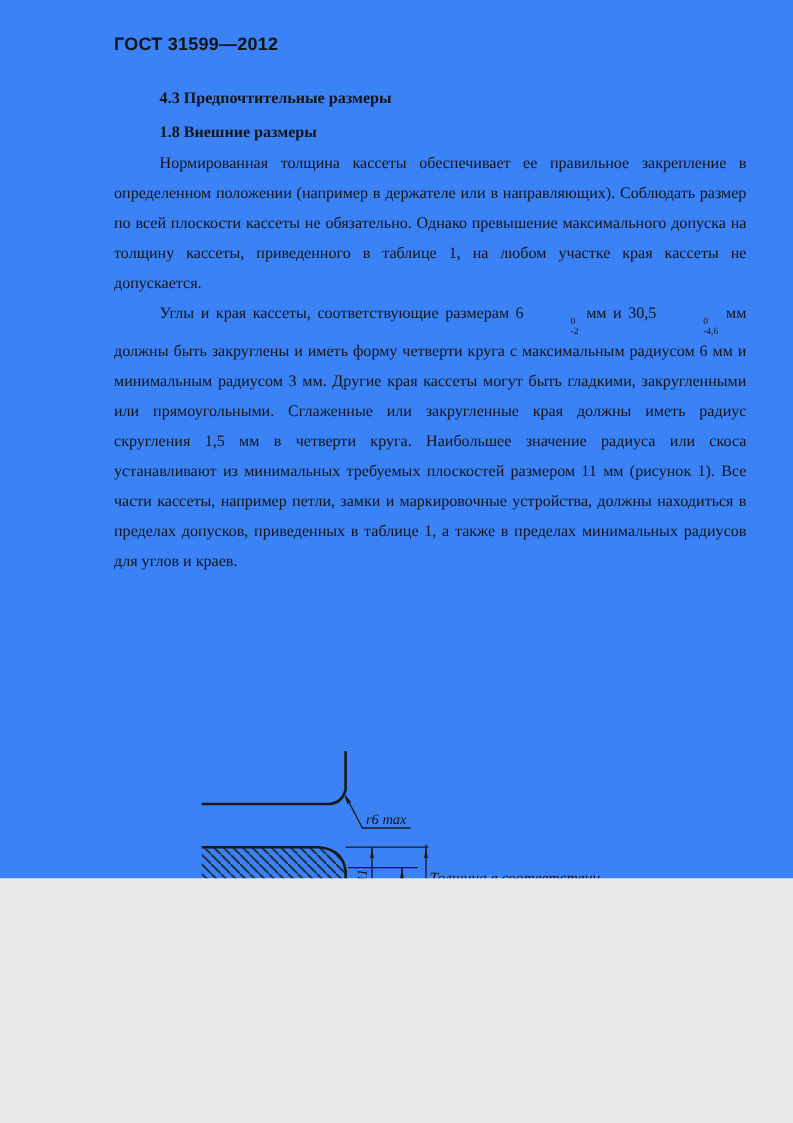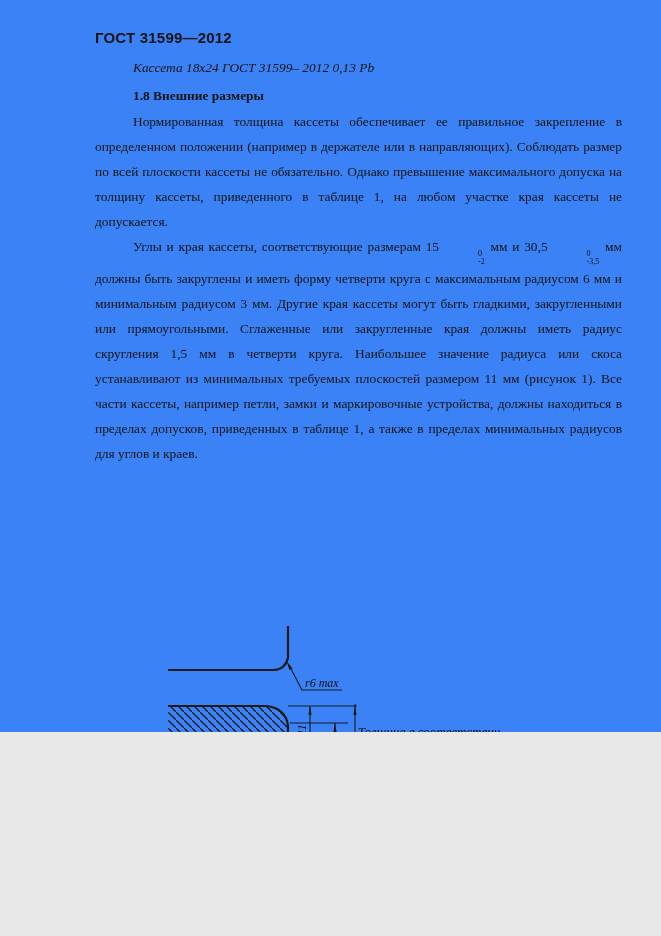--- a/index.html
+++ b/index.html
@@ -43,29 +43,29 @@
   .dlabel-lg{font-family:"Liberation Serif","DejaVu Serif",serif;font-style:italic;font-size:13px;fill:#111;}
 </style>
 </head>
 <body>
 
 <div class="page">
 
   <div class="doc-header">ГОСТ 31599—2012</div>
 
   <div class="body-text">
-    <p class="example">Кассета 18х24 ГОСТ 31599– 2012 0,13 Pb</p>
+    <p class="heading mt">4.3 Предпочтительные размеры</p>
     <p class="heading mt-s">1.8 Внешние размеры</p>
     <p class="tight">Нормированная толщина кассеты обеспечивает ее правильное закрепление в определенном положении (например в держателе или в направляющих). Соблюдать размер по всей плоскости кассеты не обязательно. Однако превышение максимального допуска на толщину кассеты, приведенного в таблице 1, на любом участке края кассеты не допускается.</p>
-    <p class="tight"><span>Углы и края кассеты, соответствующие размерам 15</span><span class="tol">
+    <p class="tight"><span>Углы и края кассеты, соответствующие размерам 6</span><span class="tol">
           <span>0</span>
           <span>-2</span>
         </span><span> мм и 30,5</span><span class="tol">
           <span>0</span>
-          <span>-3,5</span>
+          <span>-4,6</span>
         </span><span> мм должны быть закруглены и иметь форму четверти круга с максимальным радиусом 6 мм и минимальным радиусом 3 мм. Другие края кассеты могут быть гладкими, закругленными или прямоугольными. Сглаженные или закругленные края должны иметь радиус скругления 1,5 мм в четверти круга. Наибольшее значение радиуса или скоса устанавливают из минимальных требуемых плоскостей размером 11 мм (рисунок 1). Все части кассеты, например петли, замки и маркировочные устройства, должны находиться в пределах допусков, приведенных в таблице 1, а также в пределах минимальных радиусов для углов и краев.</span></p>
   </div>
 
   <div class="figure-wrap">
     <svg width="360" height="200" viewBox="0 0 360 200" xmlns="http://www.w3.org/2000/svg">
       <defs>
         <pattern id="hatch" patternUnits="userSpaceOnUse" width="8" height="8">
           <line x1="0" y1="0" x2="8" y2="8" stroke="#1a1a1a" stroke-width="1.3"></line>
         </pattern>
       </defs>

